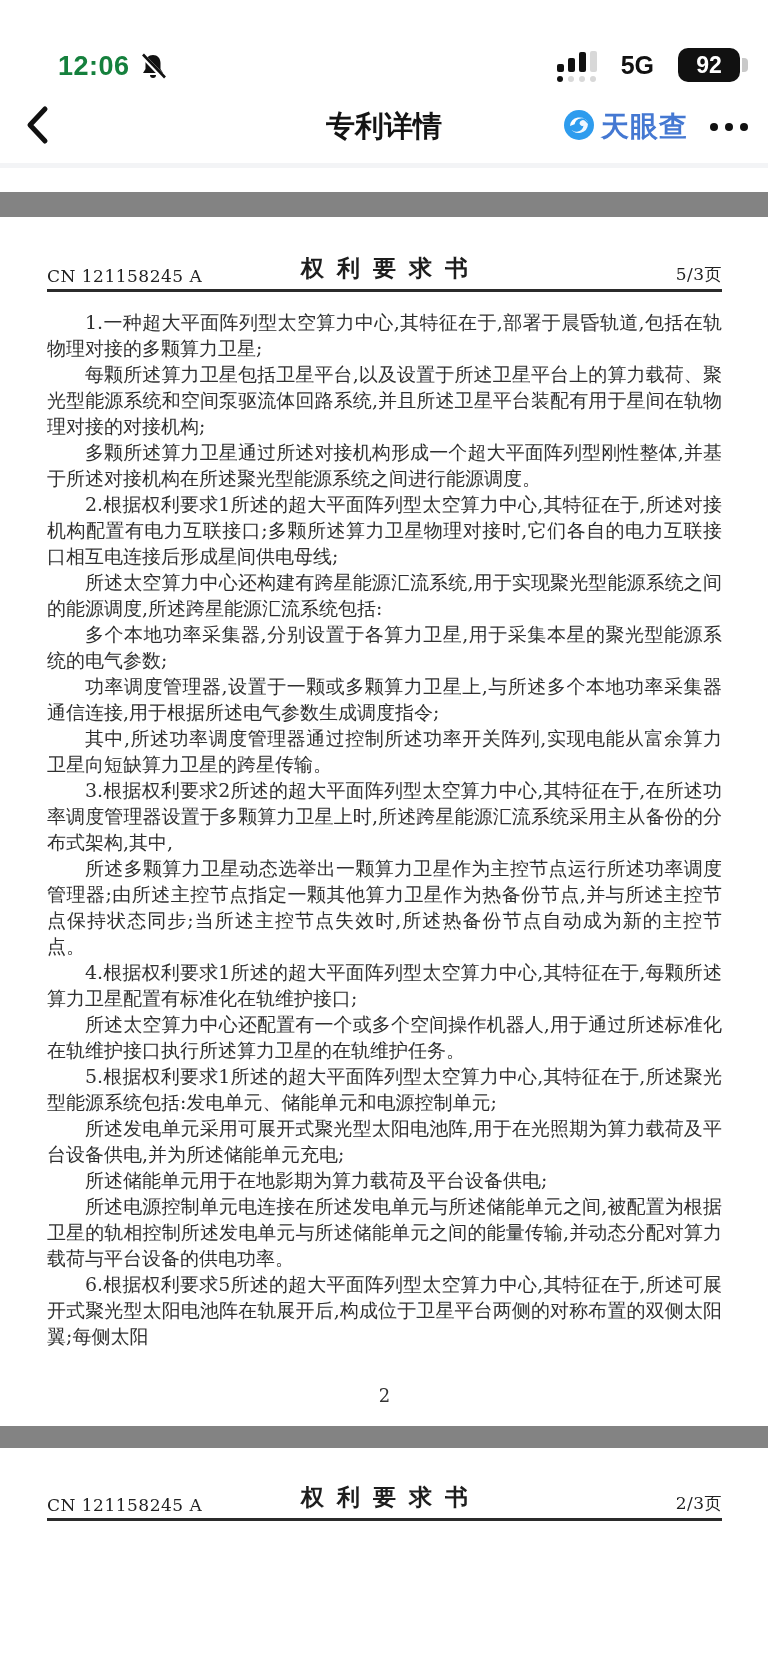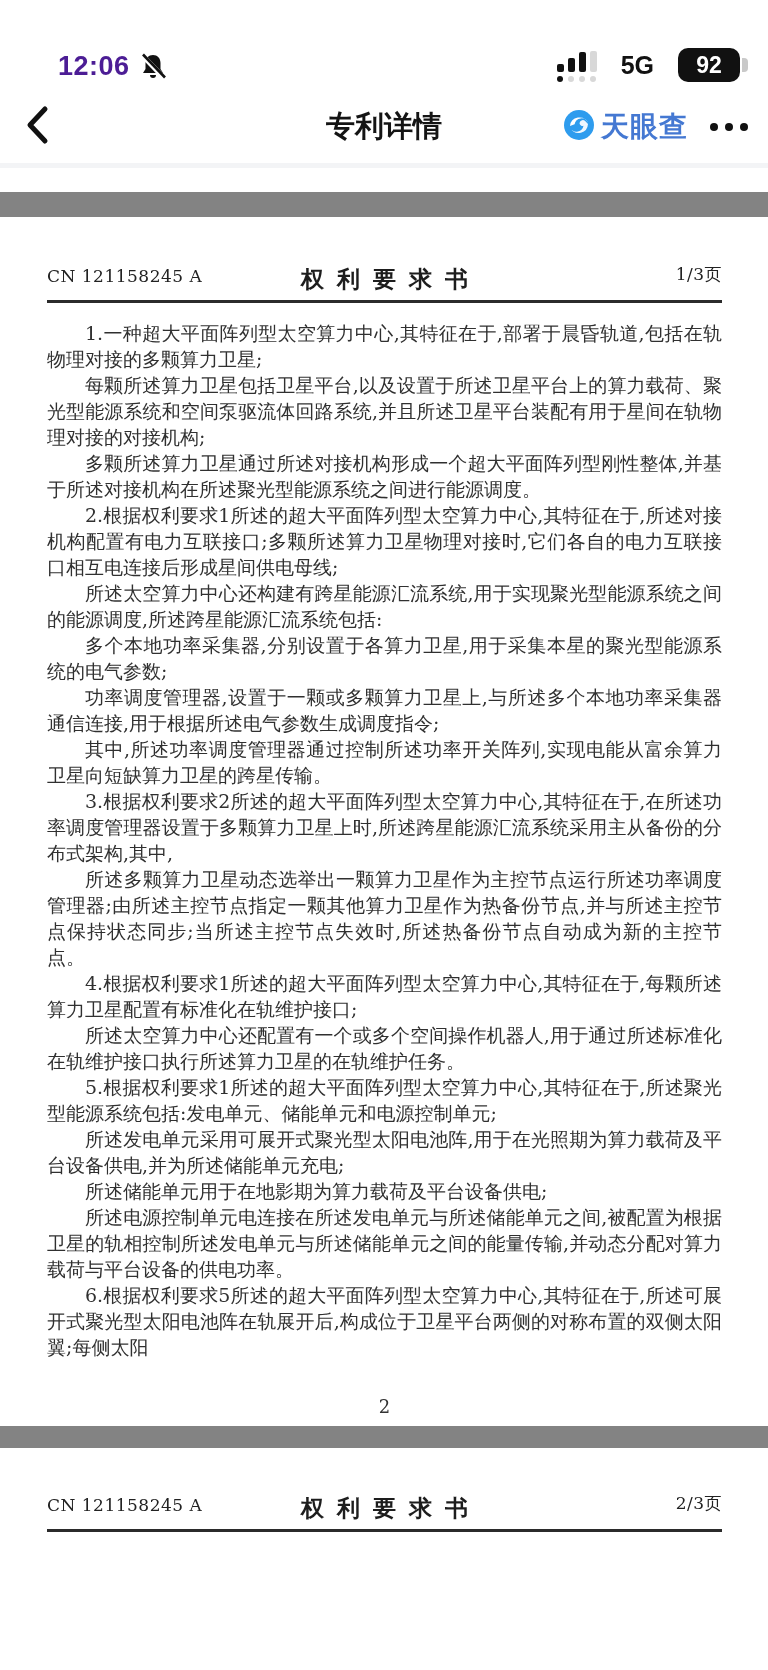--- a/index.html
+++ b/index.html
@@ -5,21 +5,21 @@
   * { margin:0; padding:0; box-sizing:border-box; }
   html,body { width:768px; background:#ffffff; font-family:"Liberation Sans", sans-serif; }
   body { width:768px; height:1670px; overflow:hidden; }
 
   
   .status-bar{
     height:90px; background:#fff; display:flex; align-items:flex-end;
     justify-content:space-between; padding:0 20px 8px 58px;
   }
   .sb-left{ display:flex; align-items:center; gap:8px; }
-  .sb-time{ font-size:27px; font-weight:bold; color:#4c1d95; letter-spacing:0.5px; }
+  .sb-time{ font-size:27px; font-weight:bold; color:#15803d; letter-spacing:0.5px; }
   .sb-right{ display:flex; align-items:center; gap:24px; }
   .net-label{ font-size:25px; font-weight:bold; color:#111; }
   
   .signal{ display:flex; gap:4px; align-items:flex-end; height:34px; }
   .sig-col{ display:flex; flex-direction:column; justify-content:flex-end; align-items:center; gap:4px; height:34px; }
   .sig-bar{ width:7px; border-radius:2px; }
   .sig-dot{ width:6px; height:6px; border-radius:50%; }
   
   .battery{ display:flex; align-items:center; }
   .batt-body{
@@ -53,21 +53,21 @@
   .divider{ background:#838383; }
   .divider.d1{ height:25px; }
   .divider.d2{ height:22px; }
 
   .pdf-page{ background:#fff; overflow:hidden; }
   .page-1{ height:1209px; padding:46px 46px 0 47px; }
   .page-2{ height:222px; padding:44px 46px 0 47px; }
 
   .doc-header{
     position:relative; display:flex; justify-content:space-between; align-items:flex-end;
-    border-bottom:3px solid #2b2b2b; padding-bottom:14px;
+    border-bottom:3px solid #2b2b2b; padding-bottom:3px;
     font-family:"DejaVu Serif","Liberation Serif",serif;
   }
   .doc-no, .doc-pageno{ font-size:17px; color:#222; letter-spacing:0.5px; z-index:1; background:transparent; }
   .doc-title{
     position:absolute; left:0; right:0; text-align:center; bottom:5px;
     font-size:23px; font-weight:bold; color:#1d1d1d; letter-spacing:13px; text-indent:13px;
   }
   .doc-body{
     margin-top:17px;
     font-family:"DejaVu Serif","Liberation Serif",serif;
@@ -152,21 +152,21 @@
 </div>
 
 <div>
   <div class="white-gap"></div>
   <div class="divider d1"></div>
 
   <div class="pdf-page page-1">
     <div class="doc-header">
       <span class="doc-no">CN 121158245 A</span>
       <span class="doc-title">权利要求书</span>
-      <span class="doc-pageno">1/3页</span>
+      <span class="doc-pageno">5/3页</span>
     </div>
     <div class="doc-body">
       <p>1.一种超大平面阵列型太空算力中心,其特征在于,部署于晨昏轨道,包括在轨物理对接的多颗算力卫星;</p>
       <p>每颗所述算力卫星包括卫星平台,以及设置于所述卫星平台上的算力载荷、聚光型能源系统和空间泵驱流体回路系统,并且所述卫星平台装配有用于星间在轨物理对接的对接机构;</p>
       <p>多颗所述算力卫星通过所述对接机构形成一个超大平面阵列型刚性整体,并基于所述对接机构在所述聚光型能源系统之间进行能源调度。</p>
       <p>2.根据权利要求1所述的超大平面阵列型太空算力中心,其特征在于,所述对接机构配置有电力互联接口;多颗所述算力卫星物理对接时,它们各自的电力互联接口相互电连接后形成星间供电母线;</p>
       <p>所述太空算力中心还构建有跨星能源汇流系统,用于实现聚光型能源系统之间的能源调度,所述跨星能源汇流系统包括:</p>
       <p>多个本地功率采集器,分别设置于各算力卫星,用于采集本星的聚光型能源系统的电气参数;</p>
       <p>功率调度管理器,设置于一颗或多颗算力卫星上,与所述多个本地功率采集器通信连接,用于根据所述电气参数生成调度指令;</p>
       <p>其中,所述功率调度管理器通过控制所述功率开关阵列,实现电能从富余算力卫星向短缺算力卫星的跨星传输。</p>

